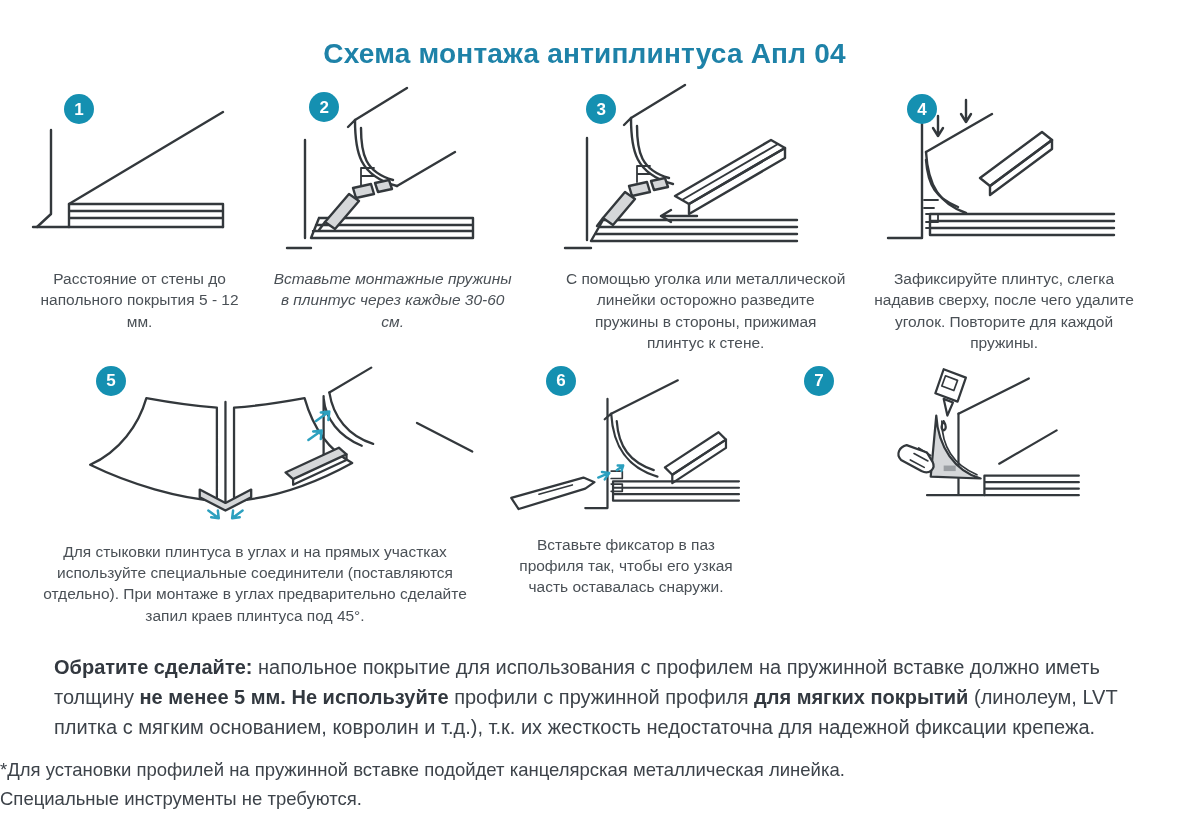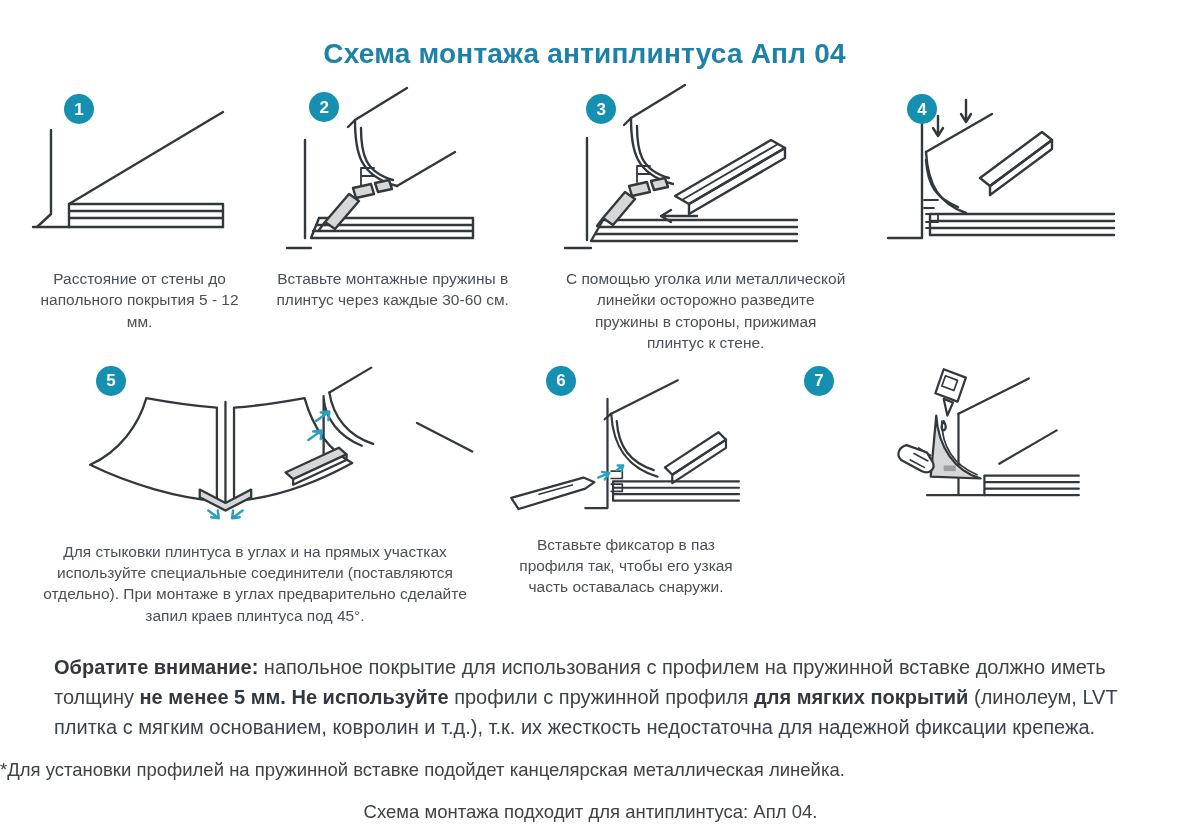--- a/index.html
+++ b/index.html
@@ -31,21 +31,21 @@
     font-size:17px; font-weight:bold;
     display:flex; align-items:center; justify-content:center;
     line-height:1;
   }
   .caption {
     margin:10px auto 0 auto;
     text-align:center;
     font-size:15.5px; line-height:1.38;
     color:#4a5056;
   }
-  .cap1 { max-width:215px;text-align:center; } .cap2 { max-width:250px; } .cap3 { max-width:305px;margin-left:38px; }
+  .cap1 { max-width:215px;text-align:center; } .cap2 { max-width:250px;font-style:italic; } .cap3 { max-width:305px;margin-left:38px; }
   .cap4 { max-width:275px; } .cap5 { max-width:445px; margin-top:19px; }
   .cap6 { max-width:245px; margin-top:12px; } .cap7 { max-width:350px; margin-top:8px; }
   .note {
     margin:26px 54px 0 54px;
     font-size:20px; line-height:1.5;
     color:#3d434a;
   }
   .note b { color:#32383f; }
   .footnote {
     margin-top:14px;
@@ -189,20 +189,21 @@
         </g>
         <g>
           <path d="M102 20 V42 M102 42 L97 34 M102 42 L107 34"></path>
         </g>
         <g>
           <path class="fillw" d="M116 98 L178 52 L188 60 L126 106 Z"></path>
           <path d="M126 106 L188 60 L188 69 L126 115 Z"></path>
         </g>
       </svg>
     </div>
+    <p class="caption cap4">Зафиксируйте плинтус, слегка надавив сверху, после чего удалите уголок. Повторите для каждой пружины.</p>
   </div>
 </div>
 
 <div class="row row2">
 
   <div class="step r2c1">
     <div class="diagram">
       <span class="badge" style="left:76px;top:6px;">5</span>
       <svg class="art" width="460" height="162" viewBox="0 0 460 170">
         <g>
@@ -306,19 +307,20 @@
         </g>
         <g>
           <path class="fillw" d="M96 92 C88 94 84 102 90 108 L112 120 C120 124 128 118 124 110 L118 100 Z"></path>
           <path class="thin" d="M100 108 l15 8 M104 101 l15 8 M109 95 l13 8"></path>
         </g>
       </svg>
     </div>
   </div>
 </div>
 
-<p class="note"><b>Обратите внимание:</b><span> напольное покрытие для использования с профилем на пружинной вставке должно иметь толщину </span><b>не менее 5 мм. Не используйте</b><span> профили с пружинной профиля </span><b>для мягких покрытий</b><span> (линолеум, LVT плитка с мягким основанием, ковролин и т.д.), т.к. их жесткость недостаточна для надежной фиксации крепежа.</span></p>
+<p class="note"><b>Обратите сделайте:</b><span> напольное покрытие для использования с профилем на пружинной вставке должно иметь толщину </span><b>не менее 5 мм. Не используйте</b><span> профили с пружинной профиля </span><b>для мягких покрытий</b><span> (линолеум, LVT плитка с мягким основанием, ковролин и т.д.), т.к. их жесткость недостаточна для надежной фиксации крепежа.</span></p>
 
 <div class="footnote">
   <div>*Для установки профилей на пружинной вставке подойдет канцелярская металлическая линейка.</div>
+  <div>Специальные инструменты не требуются.</div>
 </div>
 
 <p class="compat">Схема монтажа подходит для антиплинтуса:  Апл 04.</p>
 
 </body></html>

